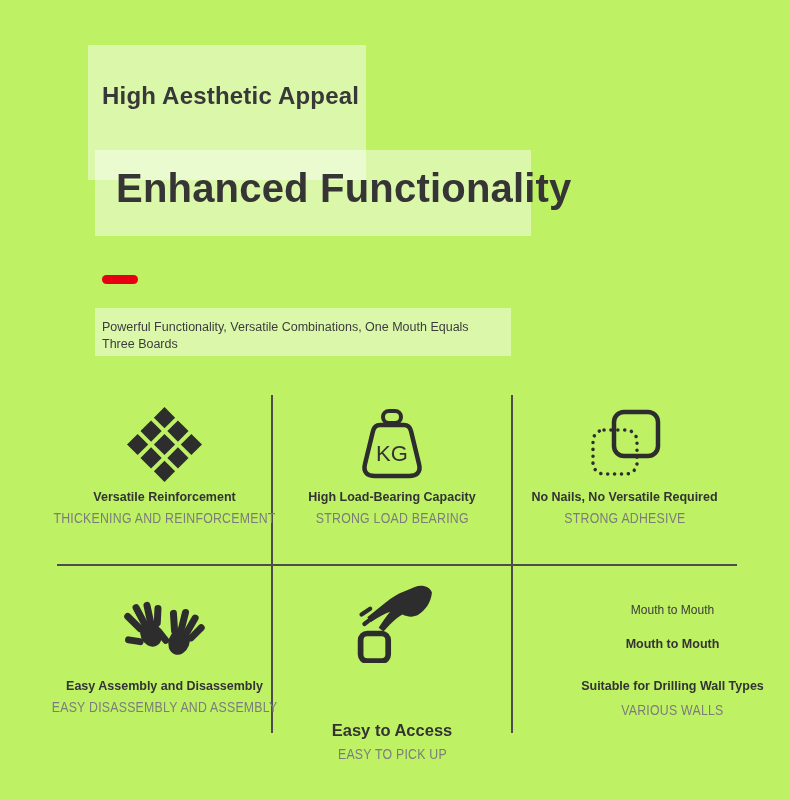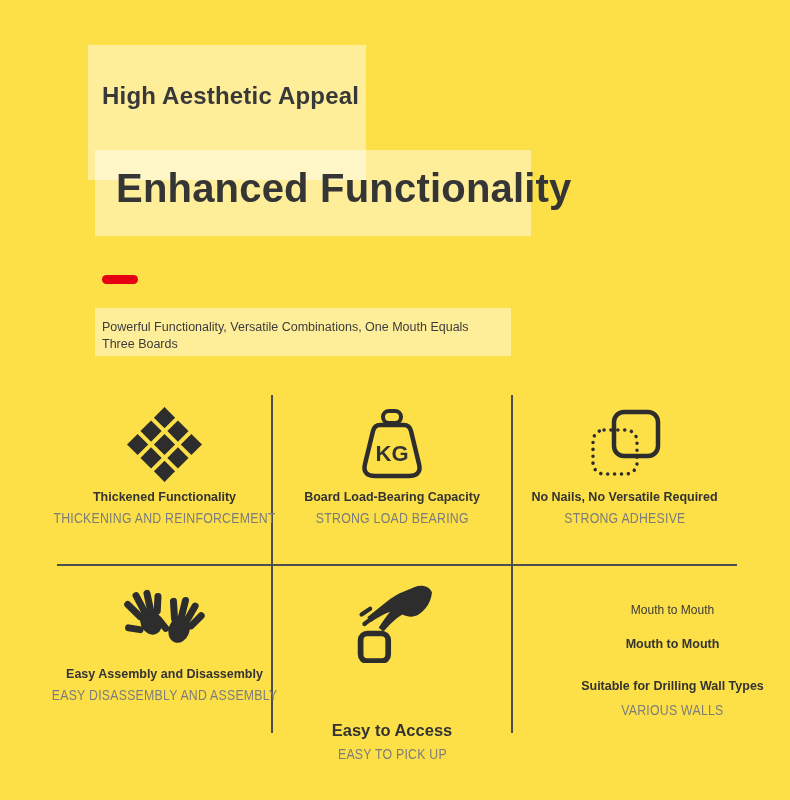--- a/index.html
+++ b/index.html
@@ -1,17 +1,17 @@
 <!DOCTYPE html>
 <html><head>
 <meta charset="utf-8">
 <style>
   html,body{margin:0;padding:0;}
   body{background:#e8e8e8;font-family:"Liberation Sans",sans-serif;}
-  .canvas{position:relative;width:790px;height:800px;background:#fde047;overflow:hidden;margin:0 auto;}
+  .canvas{position:relative;width:790px;height:800px;background:#bef264;overflow:hidden;margin:0 auto;}
   .canvas *{box-sizing:border-box;}
 
   .patch{position:absolute;background:rgba(255,255,255,0.45);}
   .patch1{left:88px;top:45px;width:278px;height:135px;}
   .patch2{left:95px;top:150px;width:436px;height:86px;}
   .patch3{left:95px;top:308px;width:416px;height:48px;}
 
   .kicker{position:absolute;left:102px;top:82px;font-size:24px;font-weight:700;color:#383838;letter-spacing:0.2px;white-space:nowrap;}
   .main-title{position:absolute;left:116px;top:166px;font-size:40px;font-weight:700;color:#353535;letter-spacing:0.2px;white-space:nowrap;}
   .red-dash{position:absolute;left:102px;top:275px;width:36px;height:9px;border-radius:5px;background:#e60012;}
@@ -20,25 +20,25 @@
   .grid{position:absolute;left:57px;top:395px;width:680px;height:338px;}
   .vline,.hline{position:absolute;background:#4d4d4d;}
   .v1{left:214px;top:0;width:2px;height:338px;}
   .v2{left:454px;top:0;width:2px;height:338px;}
   .h1{left:0;top:169px;width:680px;height:2px;}
 
   .cell{position:absolute;display:flex;flex-direction:column;align-items:center;}
   .c1{left:0;top:0;width:215px;height:170px;padding-top:13px;}
   .c2{left:215px;top:0;width:240px;height:170px;padding-top:13px;}
   .c3{left:455px;top:0;width:225px;height:170px;padding-top:13px;}
-  .c4{left:0;top:170px;width:215px;height:168px;padding-top:8px;}
+  .c4{left:0;top:170px;width:215px;height:168px;padding-top:20px;}
   .c5{left:215px;top:170px;width:240px;height:168px;padding-top:20px;}
   .c6{left:455px;top:170px;width:225px;height:168px;margin-left:48px;}
 
-  .icon-box{display:flex;align-items:center;justify-content:center;font-weight:bold;}
+  .icon-box{display:flex;align-items:center;justify-content:center;}
   .r1 .icon-box{height:72px;margin-bottom:10px;}
   .r2 .icon-box{height:80px;margin-bottom:14px;}
   .f-title{font-size:12.5px;font-weight:700;color:#333;white-space:nowrap;}
   .f-title-big{font-size:16.5px;font-weight:700;color:#333;white-space:nowrap;margin-top:44px;}
   .f-sub{margin-top:5px;font-size:15px;color:#7c7c7c;transform:scaleX(0.82);white-space:nowrap;letter-spacing:0.3px;}
 
   .m1{margin-top:38px;font-size:12px;font-weight:500;color:#3a3a3a;white-space:nowrap;}
   .m2{margin-top:20px;font-size:12.5px;font-weight:700;color:#333;white-space:nowrap;}
   .m3{margin-top:28px;}
   .m4{margin-top:8px;}
@@ -75,33 +75,33 @@
             <span class="dia"></span>
             <span class="dia"></span>
           <span class="dia"></span>
             <span class="dia"></span>
             <span class="dia"></span>
           <span class="dia"></span>
             <span class="dia"></span>
             <span class="dia"></span>
         </div>
       </div>
-      <div class="f-title">Thickened Functionality</div>
+      <div class="f-title">Versatile Reinforcement</div>
       <div class="f-sub">THICKENING AND REINFORCEMENT</div>
     </div>
 
     <div class="cell c2 r1">
       <div class="icon-box">
         <svg width="86" height="72" viewBox="0 0 86 72">
           <rect x="34" y="3" width="18" height="12" rx="6" fill="none" stroke="#2d2d2d" stroke-width="4"></rect>
           <path d="M31 17 L55 17 C59 17 61 19 62 23 L70 56 C72 64 68 68 60 68 L26 68 C18 68 14 64 16 56 L24 23 C25 19 27 17 31 17 Z" fill="none" stroke="#2d2d2d" stroke-width="4.5" stroke-linejoin="round"></path>
           <text x="43" y="53" text-anchor="middle" font-size="22" fill="#333" font-family="Liberation Sans, sans-serif">KG</text>
         </svg>
       </div>
-      <div class="f-title">Board Load-Bearing Capacity</div>
+      <div class="f-title">High Load-Bearing Capacity</div>
       <div class="f-sub">STRONG LOAD BEARING</div>
     </div>
 
     <div class="cell c3 r1">
       <div class="icon-box">
         <svg width="76" height="70" viewBox="0 0 76 70">
           <rect x="27" y="3" width="44" height="44" rx="10" fill="none" stroke="#2d2d2d" stroke-width="4.5"></rect>
           <rect x="6" y="21" width="44" height="44" rx="11" fill="none" stroke="#2d2d2d" stroke-width="3.5" stroke-dasharray="0.1 6.8" stroke-linecap="round"></rect>
         </svg>
       </div>

